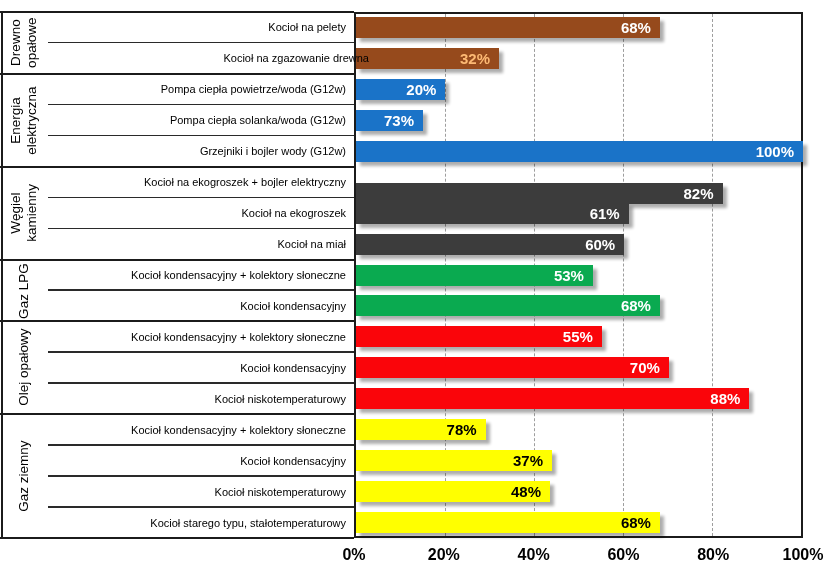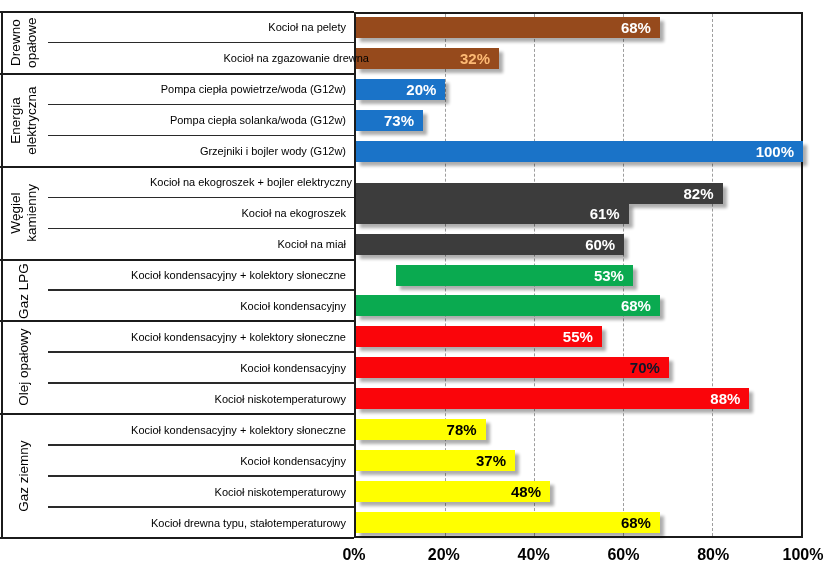--- a/index.html
+++ b/index.html
@@ -86,66 +86,66 @@
       </div>
       <div class="bar" style="top: 171px; width: 366.54px; background: rgb(60, 60, 60);">
         <span class="bar-value" style="color: rgb(255, 255, 255);">82%</span>
       </div>
       <div class="bar" style="top: 190.618px; width: 272.67px; background: rgb(60, 60, 60);">
         <span class="bar-value" style="color: rgb(255, 255, 255);">61%</span>
       </div>
       <div class="bar" style="top: 221.559px; width: 268.2px; background: rgb(60, 60, 60);">
         <span class="bar-value" style="color: rgb(255, 255, 255);">60%</span>
       </div>
-      <div class="bar" style="top: 252.5px; width: 236.91px; background: rgb(10, 170, 80); margin-left: 40px;">
+      <div class="bar" style="top: 252.5px; width: 236.91px; background: rgb(10, 170, 80);">
         <span class="bar-value" style="color: rgb(255, 255, 255);">53%</span>
       </div>
       <div class="bar" style="top: 283.441px; width: 303.96px; background: rgb(10, 170, 80);">
         <span class="bar-value" style="color: rgb(255, 255, 255);">68%</span>
       </div>
       <div class="bar" style="top: 314.382px; width: 245.85px; background: rgb(250, 5, 10);">
         <span class="bar-value" style="color: rgb(255, 255, 255);">55%</span>
       </div>
       <div class="bar" style="top: 345.324px; width: 312.9px; background: rgb(250, 5, 10);">
-        <span class="bar-value" style="color: #0f172a;">70%</span>
+        <span class="bar-value" style="color: #ffffff;">70%</span>
       </div>
       <div class="bar" style="top: 376.265px; width: 393.36px; background: rgb(250, 5, 10);">
         <span class="bar-value" style="color: rgb(255, 255, 255);">88%</span>
       </div>
       <div class="bar" style="top: 407.206px; width: 129.63px; background: rgb(255, 255, 0);">
         <span class="bar-value" style="color: rgb(0, 0, 0);">78%</span>
       </div>
-      <div class="bar" style="top: 438.147px; width: 159px; background: rgb(255, 255, 0);">
+      <div class="bar" style="top: 438.147px; width: 196px; background: rgb(255, 255, 0);">
         <span class="bar-value" style="color: rgb(0, 0, 0);">37%</span>
       </div>
       <div class="bar" style="top: 469.088px; width: 194px; background: rgb(255, 255, 0);">
         <span class="bar-value" style="color: rgb(0, 0, 0);">48%</span>
       </div>
       <div class="bar" style="top: 500.029px; width: 303.96px; background: rgb(255, 255, 0);">
         <span class="bar-value" style="color: rgb(0, 0, 0);">68%</span>
       </div>
     </div>
   <div id="cat-labels" class="layer">
       <div class="cat-row" style="top: 0px; height: 30.9412px;">Kocioł na pelety</div>
       <div class="cat-row" style="top: 30.9412px; height: 30.9412px; padding-left: 23px;">Kocioł na zgazowanie drewna</div>
       <div class="cat-row" style="top: 61.8824px; height: 30.9412px;">Pompa ciepła powietrze/woda (G12w)</div>
       <div class="cat-row" style="top: 92.8235px; height: 30.9412px;">Pompa ciepła solanka/woda (G12w)</div>
       <div class="cat-row" style="top: 123.765px; height: 30.9412px;">Grzejniki i bojler wody (G12w)</div>
-      <div class="cat-row" style="top: 154.706px; height: 30.9412px; margin-left: 6px;">Kocioł na ekogroszek + bojler elektryczny</div>
+      <div class="cat-row" style="top: 154.706px; height: 30.9412px;">Kocioł na ekogroszek + bojler elektryczny</div>
       <div class="cat-row" style="top: 185.647px; height: 30.9412px;">Kocioł na ekogroszek</div>
       <div class="cat-row" style="top: 216.588px; height: 30.9412px;">Kocioł na miał</div>
       <div class="cat-row" style="top: 247.529px; height: 30.9412px;">Kocioł kondensacyjny + kolektory słoneczne</div>
       <div class="cat-row" style="top: 278.471px; height: 30.9412px;">Kocioł kondensacyjny</div>
       <div class="cat-row" style="top: 309.412px; height: 30.9412px;">Kocioł kondensacyjny + kolektory słoneczne</div>
       <div class="cat-row" style="top: 340.353px; height: 30.9412px;">Kocioł kondensacyjny</div>
       <div class="cat-row" style="top: 371.294px; height: 30.9412px;">Kocioł niskotemperaturowy</div>
       <div class="cat-row" style="top: 402.235px; height: 30.9412px;">Kocioł kondensacyjny + kolektory słoneczne</div>
       <div class="cat-row" style="top: 433.176px; height: 30.9412px;">Kocioł kondensacyjny</div>
       <div class="cat-row" style="top: 464.118px; height: 30.9412px;">Kocioł niskotemperaturowy</div>
-      <div class="cat-row" style="top: 495.059px; height: 30.9412px;">Kocioł drewna typu, stałotemperaturowy</div>
+      <div class="cat-row" style="top: 495.059px; height: 30.9412px;">Kocioł starego typu, stałotemperaturowy</div>
     </div>
   <div id="group-labels" class="layer">
       <div class="group-label" style="top: 0px; height: 61.8824px;">Drewno opałowe</div>
       <div class="group-label" style="top: 61.8824px; height: 92.8235px;">Energia elektryczna</div>
       <div class="group-label" style="top: 154.706px; height: 92.8235px;">Węgiel kamienny</div>
       <div class="group-label" style="top: 247.529px; height: 61.8824px;">Gaz LPG</div>
       <div class="group-label" style="top: 309.412px; height: 92.8235px;">Olej opałowy</div>
       <div class="group-label" style="top: 402.235px; height: 123.765px;">Gaz ziemny</div>
     </div>
   <div id="separators" class="layer">

